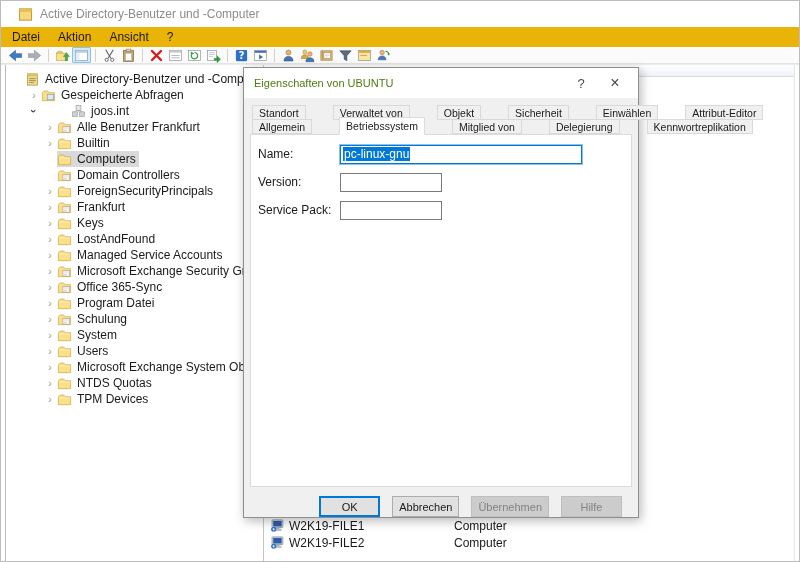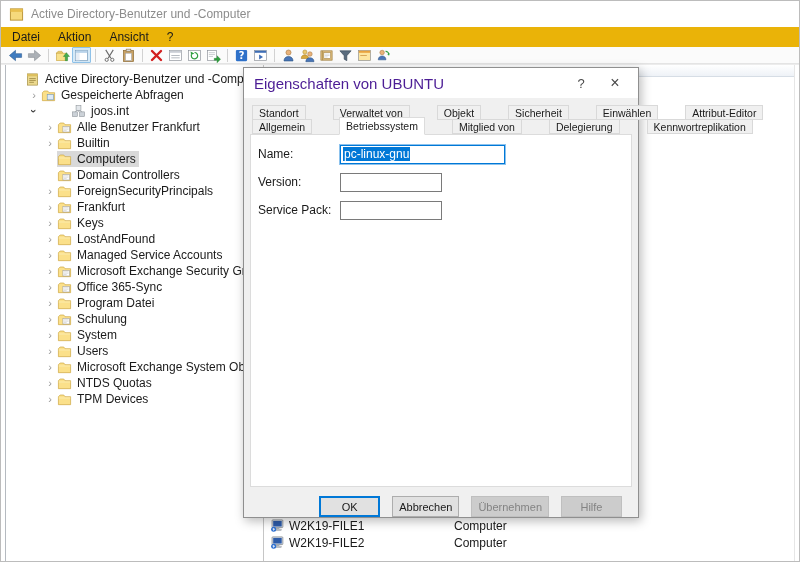--- a/index.html
+++ b/index.html
@@ -3,21 +3,21 @@
 <meta charset="utf-8">
 <style>
   html,body{margin:0;padding:0;width:800px;height:562px;overflow:hidden;
     font-family:"Liberation Sans",sans-serif;background:#fff;}
   *{box-sizing:border-box;}
   .window{position:relative;width:800px;height:562px;background:#fff;
     border:1px solid #bcbcbc;overflow:hidden;}
 
   
   .titlebar{position:absolute;left:0;top:0;right:0;height:26px;background:#fff;
-    display:flex;align-items:center;padding-left:8px;text-align:right;}
+    display:flex;align-items:center;padding-left:17px;text-align:right;}
   .titlebar .app-ic{width:15px;height:15px;margin-right:7px;}
   .titlebar .app-ic svg{width:15px;height:15px;display:block;}
   .title-text{font-size:12px;color:#8c8c8c;}
 
   
   .menubar{position:absolute;left:0;top:26px;right:0;height:20px;background:#eab308;
     display:flex;align-items:center;padding-left:2px;}
   .menu-item{font-size:12px;color:#1a1a1a;padding:2px 9px;cursor:default;}
 
   
@@ -55,42 +55,42 @@
   .list-ic svg{width:15px;height:15px;display:block;}
   .list-name{width:165px;overflow:hidden;white-space:nowrap;}
   .list-type{white-space:nowrap;}
 
   
   .dialog{position:absolute;left:242px;top:66px;width:396px;height:451px;
     background:#f0f0f0;border:1px solid #8f8f8f;box-shadow:2px 3px 10px rgba(0,0,0,.28);
     z-index:20;}
   .dlg-titlebar{position:absolute;left:0;top:0;right:0;height:30px;background:#fff;
     display:flex;align-items:center;padding-left:10px;}
-  .dlg-title{font-size:15px;color:#4c1d95;flex:1;}
+  .dlg-title{font-size:11px;color:#4d7c0f;flex:1;}
   .dlg-help,.dlg-close{width:34px;text-align:center;font-size:13px;color:#4a4a4a;cursor:default;}
   .dlg-close{font-size:16px;margin-right:6px;}
 
   .tabs{position:absolute;left:8px;top:37px;right:8px;}
   .tabrow{display:flex;gap:28px;}
   .tab{height:15px;line-height:14px;background:#f0f0f0;border:1px solid #d9d9d9;
     margin-right:-1px;padding:0 6px;font-size:10.5px;color:#1a1a1a;white-space:nowrap;}
   .tabrow.row2{margin-top:-1px;}
   .tab.active{background:#fff;height:18px;line-height:16px;margin-top:-2px;
     border-color:#dcdcdc;border-bottom:1px solid #fff;position:relative;z-index:6;}
 
   .tab-page{position:absolute;left:6px;right:6px;top:66px;height:353px;background:#fff;
     border:1px solid #dcdcdc;z-index:1;}
   .field-row{position:absolute;left:0;right:0;height:20px;}
   .field-label{position:absolute;left:7px;top:2px;font-size:12px;color:#1a1a1a;}
   .field-input{position:absolute;left:89px;top:0;height:19px;background:#fff;
     border:1px solid #7a7a7a;font-size:12px;line-height:17px;padding:0 2px;
     white-space:nowrap;overflow:hidden;}
   .field-input.focused{border:1px solid #0078d7;box-shadow:0 0 0 1px rgba(0,120,215,.45);}
   .field-input .selval{background:#0078d7;color:#fff;padding:0 1px;}
-  .w-lg{width:165px;} .w-sm{width:102px;}
+  .w-lg{width:242px;} .w-sm{width:102px;}
 
   .dlg-buttons{position:absolute;left:0;right:0;bottom:0;height:32px;
     display:flex;justify-content:flex-end;align-items:flex-end;padding-right:16px;gap:12px;}
   .btn{min-width:61px;height:21px;font-size:11px;font-family:"Liberation Sans",sans-serif;
     background:#e1e1e1;border:1px solid #adadad;color:#1a1a1a;padding:0 6px;}
   .btn.default{border:2px solid #0078d7;background:#e5f1fb00;background:#e1e1e1;}
   .btn.disabled{background:#cccccc;border-color:#bfbfbf;color:#838383;}
 </style>
 </head>
 <body>

